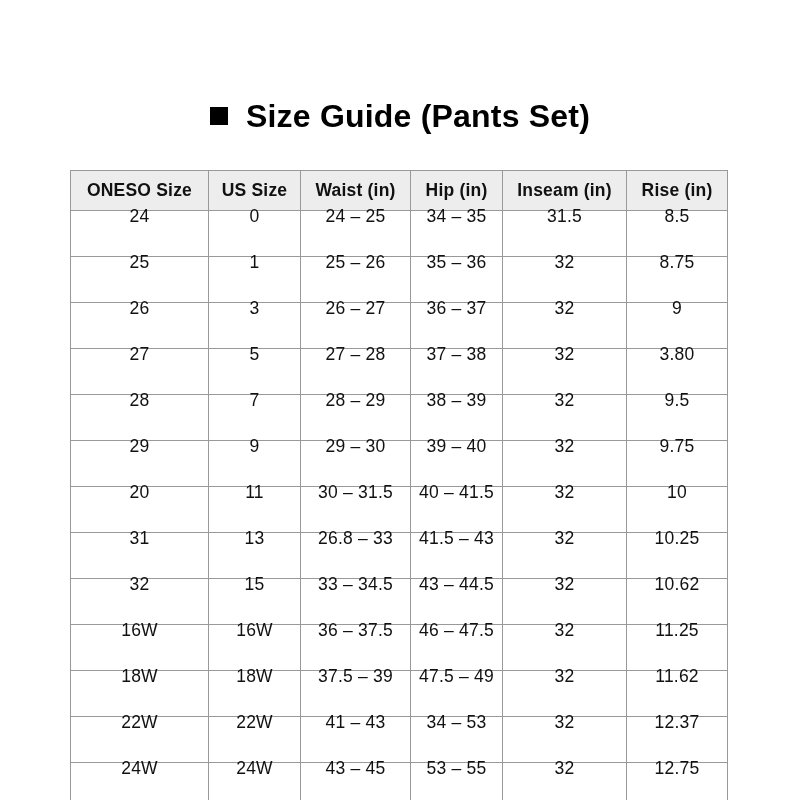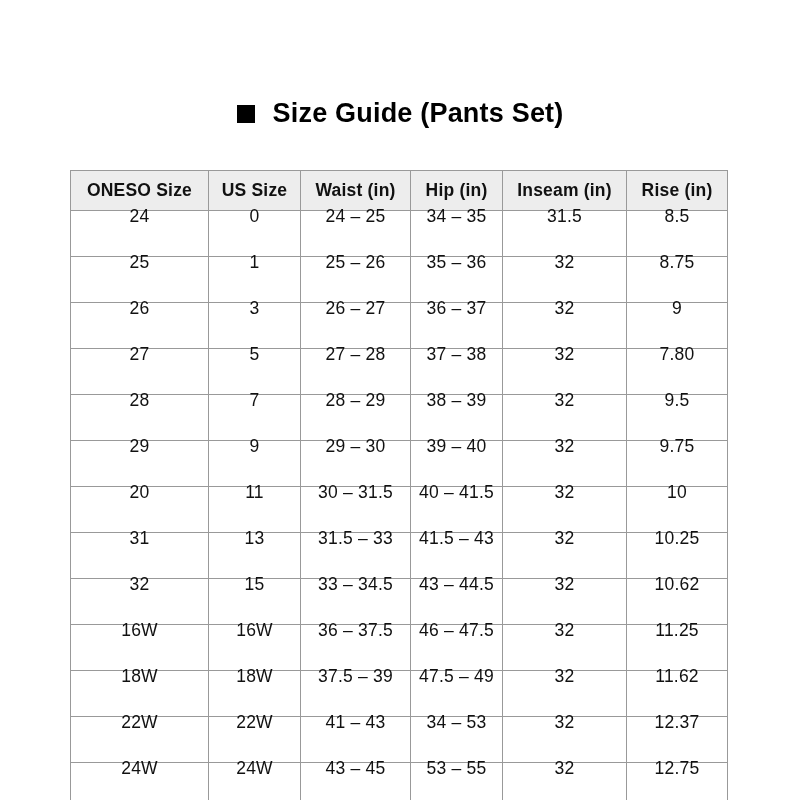--- a/index.html
+++ b/index.html
@@ -27,21 +27,21 @@
     align-items: center;
     gap: 18px;
   }
   .bullet-square {
     width: 18px;
     height: 18px;
     background: #000000;
     flex: 0 0 auto;
   }
   .page-title {
-    font-size: 27px;
+    font-size: 32px;
     font-weight: bold;
     color: #000000;
     line-height: 1;
     letter-spacing: 0.2px;
     white-space: nowrap;
   }
   table.size-table {
     position: absolute;
     left: 70px;
     top: 170px;
@@ -134,21 +134,21 @@
           <td><span class="cv">36 – 37</span></td>
           <td><span class="cv">32</span></td>
           <td><span class="cv">9</span></td>
         </tr>
         <tr>
           <td><span class="cv">27</span></td>
           <td><span class="cv">5</span></td>
           <td><span class="cv">27 – 28</span></td>
           <td><span class="cv">37 – 38</span></td>
           <td><span class="cv">32</span></td>
-          <td><span class="cv">7.80</span></td>
+          <td><span class="cv">3.80</span></td>
         </tr>
         <tr>
           <td><span class="cv">28</span></td>
           <td><span class="cv">7</span></td>
           <td><span class="cv">28 – 29</span></td>
           <td><span class="cv">38 – 39</span></td>
           <td><span class="cv">32</span></td>
           <td><span class="cv">9.5</span></td>
         </tr>
         <tr>
@@ -163,21 +163,21 @@
           <td><span class="cv">20</span></td>
           <td><span class="cv">11</span></td>
           <td><span class="cv">30 – 31.5</span></td>
           <td><span class="cv">40 – 41.5</span></td>
           <td><span class="cv">32</span></td>
           <td><span class="cv">10</span></td>
         </tr>
         <tr>
           <td><span class="cv">31</span></td>
           <td><span class="cv">13</span></td>
-          <td><span class="cv">31.5 – 33</span></td>
+          <td><span class="cv">26.8 – 33</span></td>
           <td><span class="cv">41.5 – 43</span></td>
           <td><span class="cv">32</span></td>
           <td><span class="cv">10.25</span></td>
         </tr>
         <tr>
           <td><span class="cv">32</span></td>
           <td><span class="cv">15</span></td>
           <td><span class="cv">33 – 34.5</span></td>
           <td><span class="cv">43 – 44.5</span></td>
           <td><span class="cv">32</span></td>

